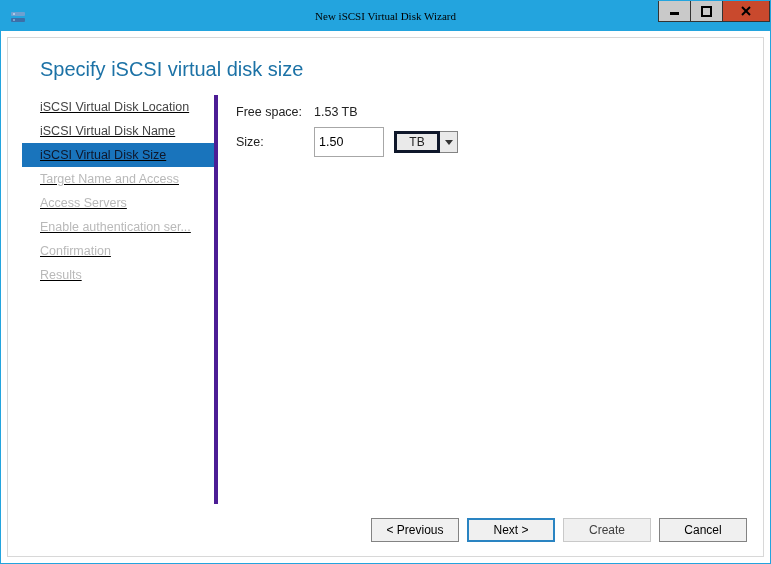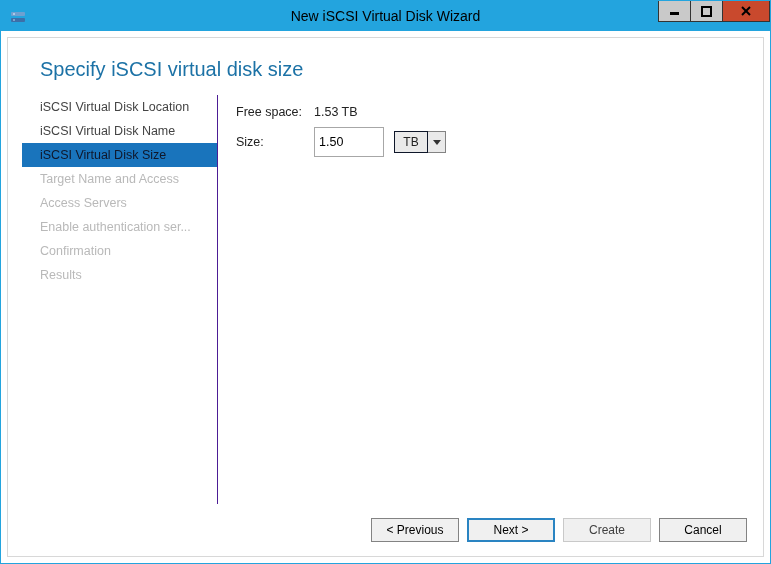--- a/index.html
+++ b/index.html
@@ -31,22 +31,23 @@
     height: 18px;
     margin: 0 6px 0 8px;
     display: flex;
     align-items: center;
     justify-content: center;
   }
   .title-text {
     position: absolute;
     left: 50%;
     transform: translateX(-50%);
-    font-size: 14px;
-    color: #000;
+    font-size: 11px;
+    color: #000;
+    font-family: Liberation Serif, serif;
   }
   .win-controls {
     position: absolute;
     right: 0;
     top: 0;
     display: flex;
     height: 21px;
   }
   .win-btn {
     width: 32px;
@@ -82,22 +83,23 @@
     font-size: 20px;
     font-weight: 300;
   }
   .main {
     flex: 1;
     display: flex;
     overflow: hidden;
   }
   .sidebar {
     width: 210px;
-    border-right: 1px solid #4c1d95;
+    border-right: 4px solid #4c1d95;
     padding-top: 0;
+    text-decoration: underline;
   }
   .step {
     padding: 5px 0 5px 18px;
     margin-left: 14px;
     font-size: 12.5px;
     color: #444;
     cursor: pointer;
     white-space: nowrap;
     overflow: hidden;
     text-overflow: ellipsis;
@@ -133,22 +135,22 @@
     font-size: 12.5px;
     font-family: inherit;
     outline: none;
   }
   .unit-combo {
     display: inline-flex;
     margin-left: 10px;
     height: 22px;
   }
   .unit-box {
-    width: 34px;
-    border: 1px solid #0f172a;
+    width: 46px;
+    border: 3px solid #0f172a;
     background: #eaeaea;
     display: flex;
     align-items: center;
     justify-content: center;
     font-size: 12px;
   }
   .unit-arrow {
     width: 18px;
     border: 1px solid #838383;
     border-left: none;

